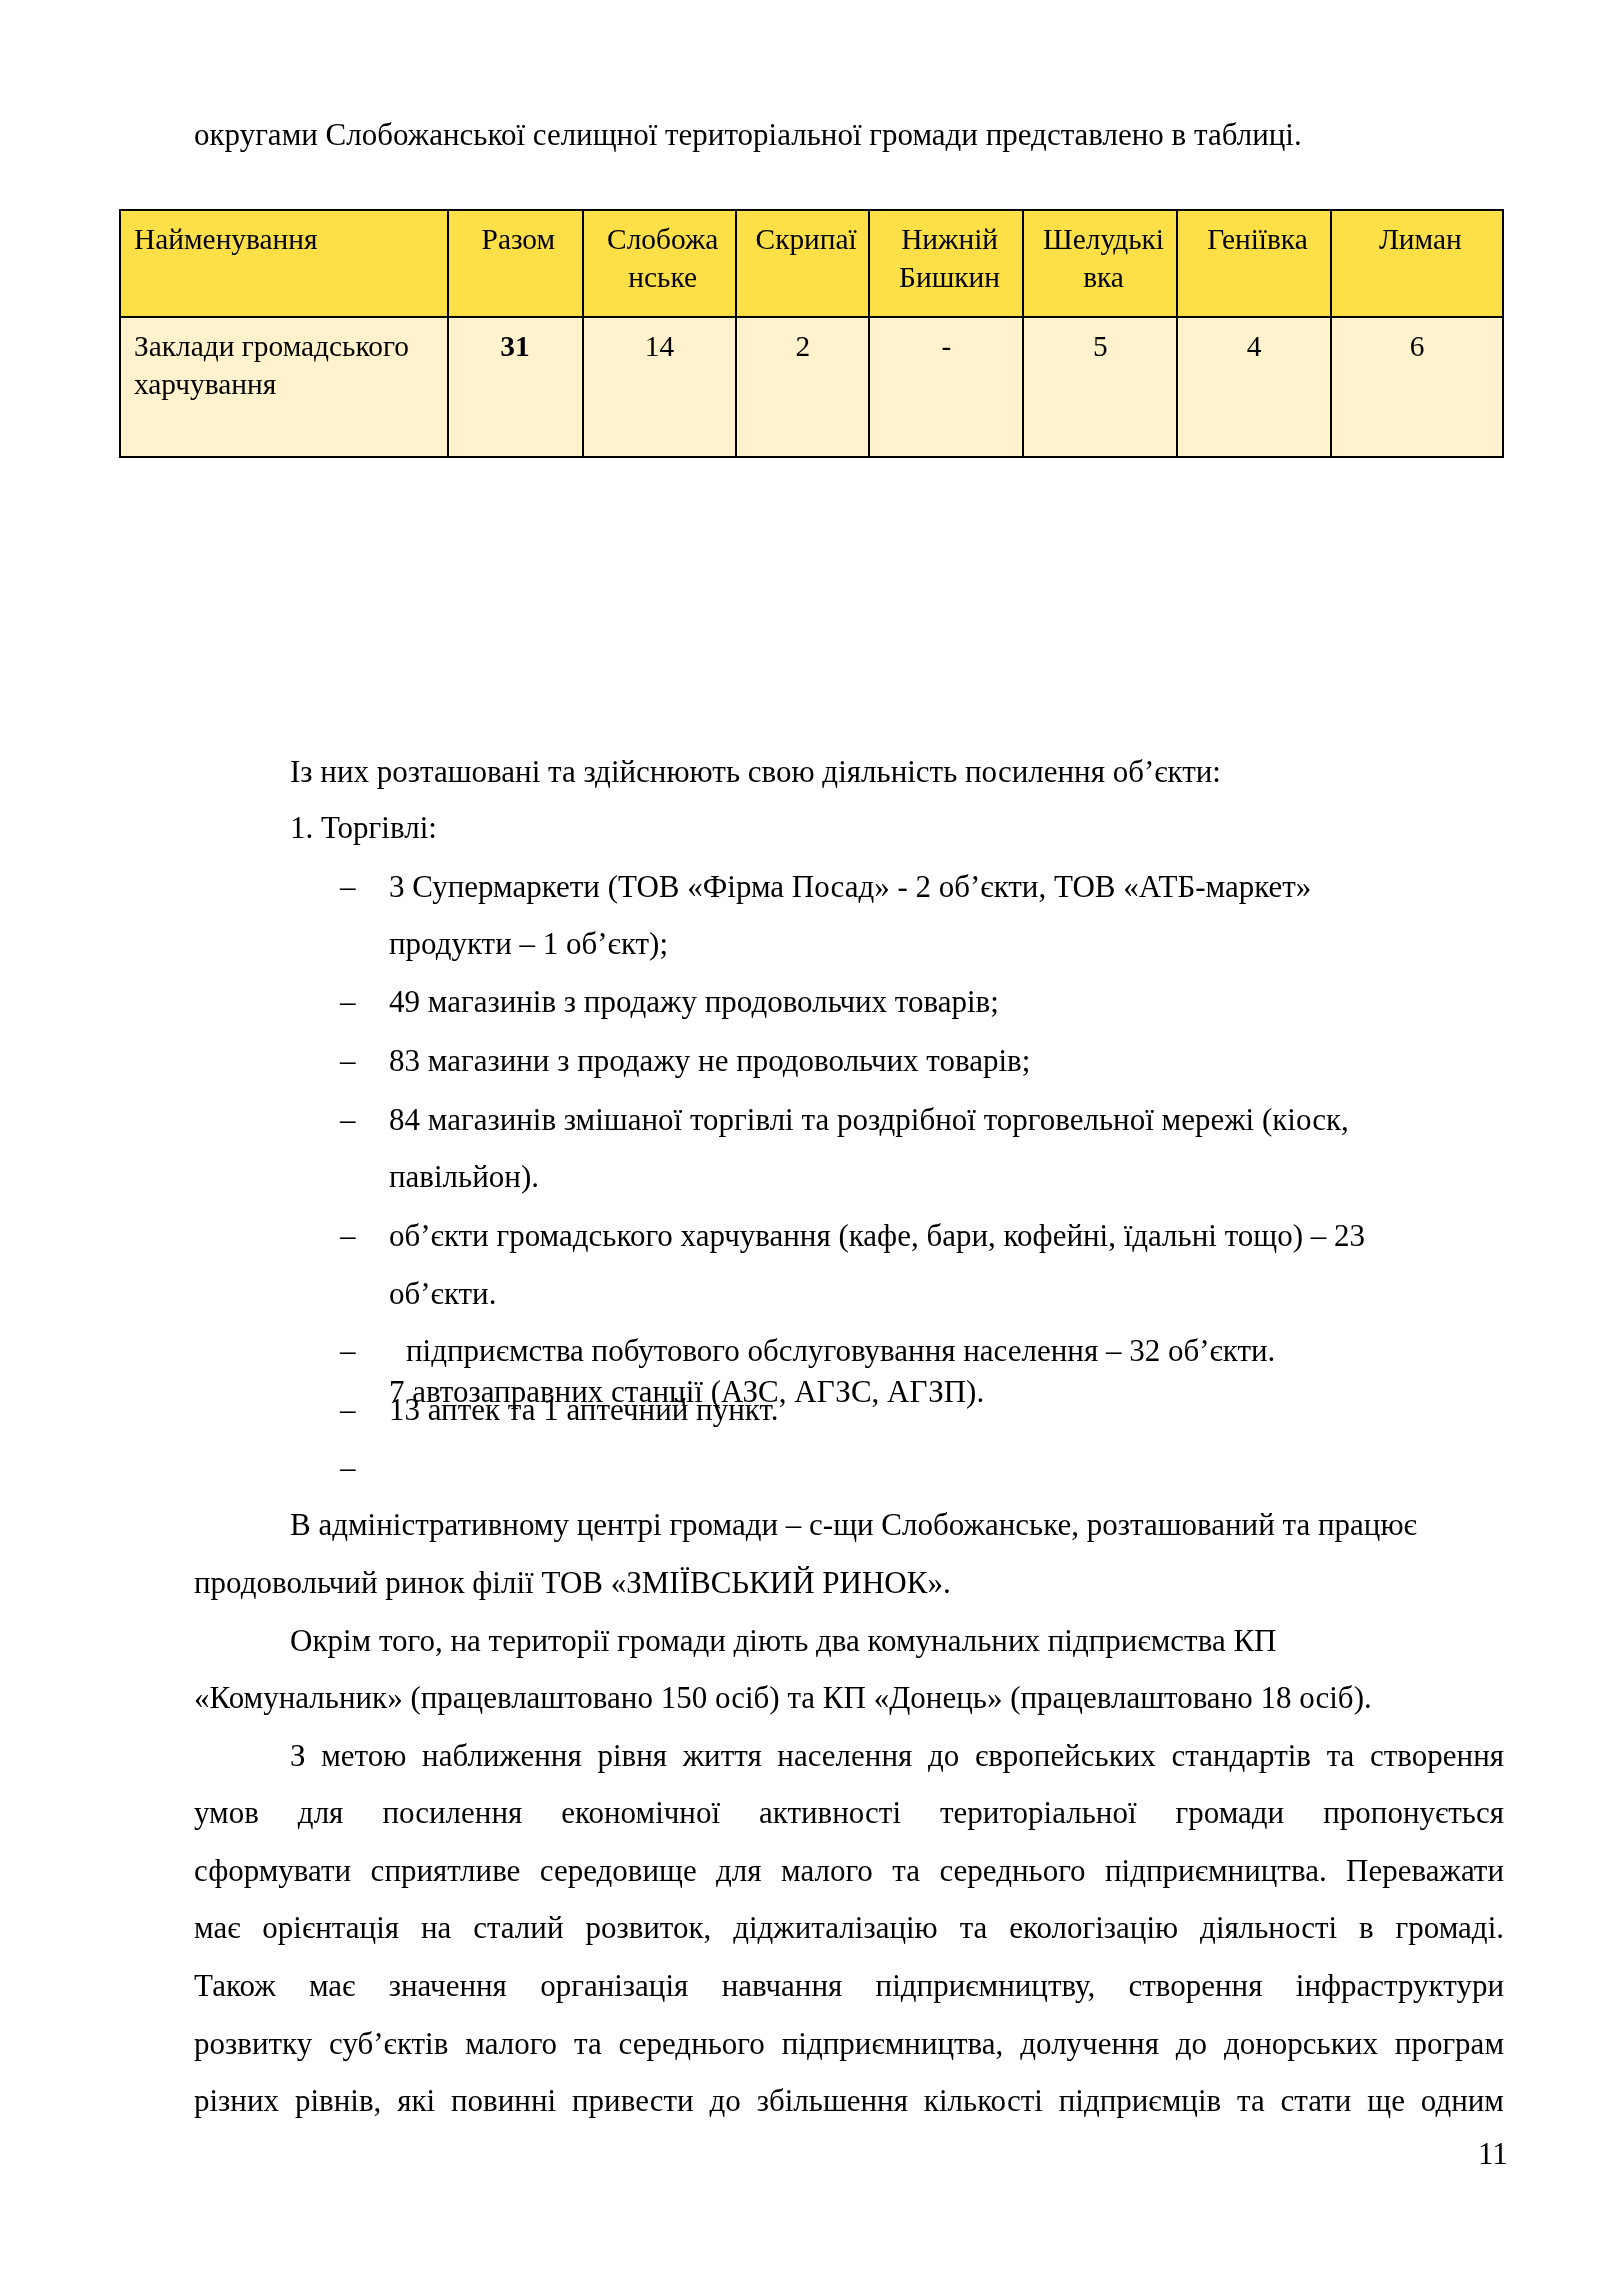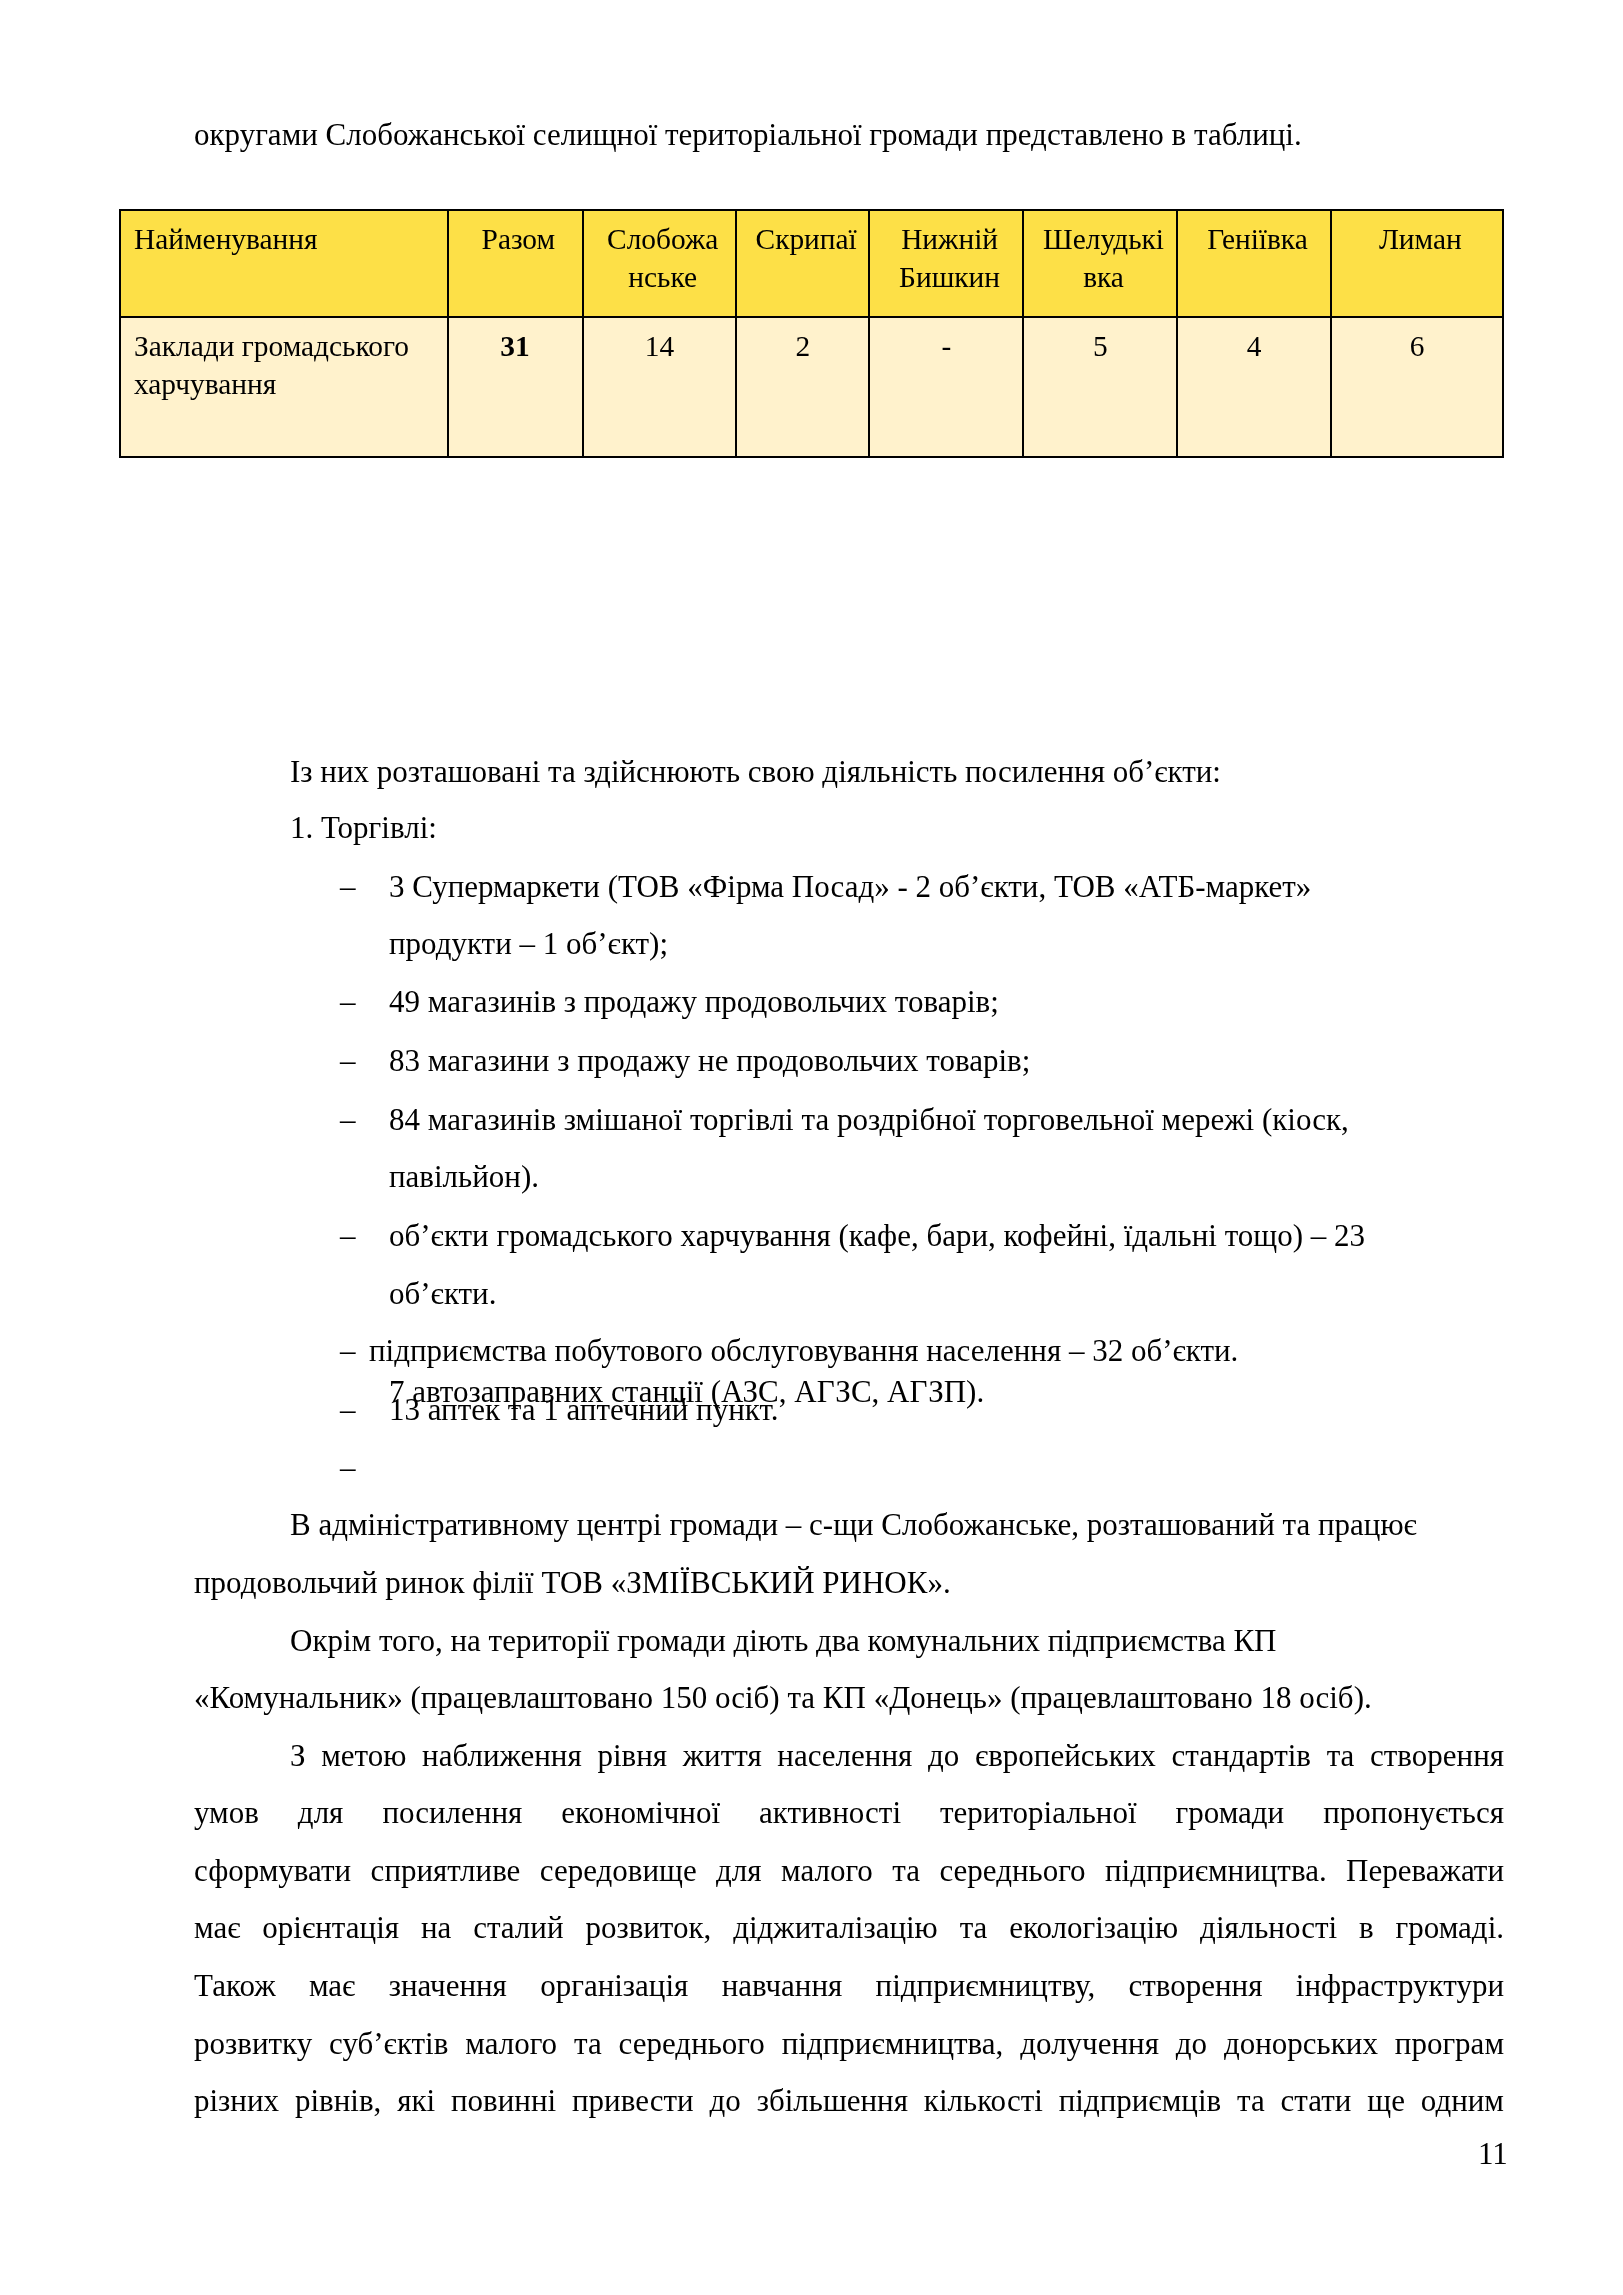--- a/index.html
+++ b/index.html
@@ -77,21 +77,21 @@
 
 <div class="dash" style="left:340px; top:1101px;">–</div>
 <div class="line" style="left:389px; top:1101px;">84 магазинів змішаної торгівлі та роздрібної торговельної мережі (кіоск,</div>
 <div class="line" style="left:389px; top:1158px;">павільйон).</div>
 
 <div class="dash" style="left:340px; top:1217px;">–</div>
 <div class="line" style="left:389px; top:1217px;">об’єкти громадського харчування (кафе, бари, кофейні, їдальні тощо) – 23</div>
 <div class="line" style="left:389px; top:1275px;">об’єкти.</div>
 
 <div class="dash" style="left:340px; top:1332px;">–</div>
-<div class="line" style="left:369px; top:1332px;">підприємства побутового обслуговування населення – 32 об’єкти.</div>
+<div class="line" style="left:406px; top:1332px;">підприємства побутового обслуговування населення – 32 об’єкти.</div>
 
 <div class="dash" style="left:340px; top:1391px;">–</div>
 <div class="line" style="left:389px; top:1391px;">13 аптек та 1 аптечний пункт.</div>
 
 <div class="dash" style="left:340px; top:1449px;">–</div>
 <div class="line" style="left:389px; top:1373px;">7 автозаправних станції (АЗС, АГЗС, АГЗП).</div>
 
 <div class="line" style="left:290px; top:1506px;">В адміністративному центрі громади – с-щи Слобожанське, розташований та працює</div>
 <div class="line" style="left:194px; top:1564px;">продовольчий ринок  філії ТОВ «ЗМІЇВСЬКИЙ РИНОК».</div>
 

